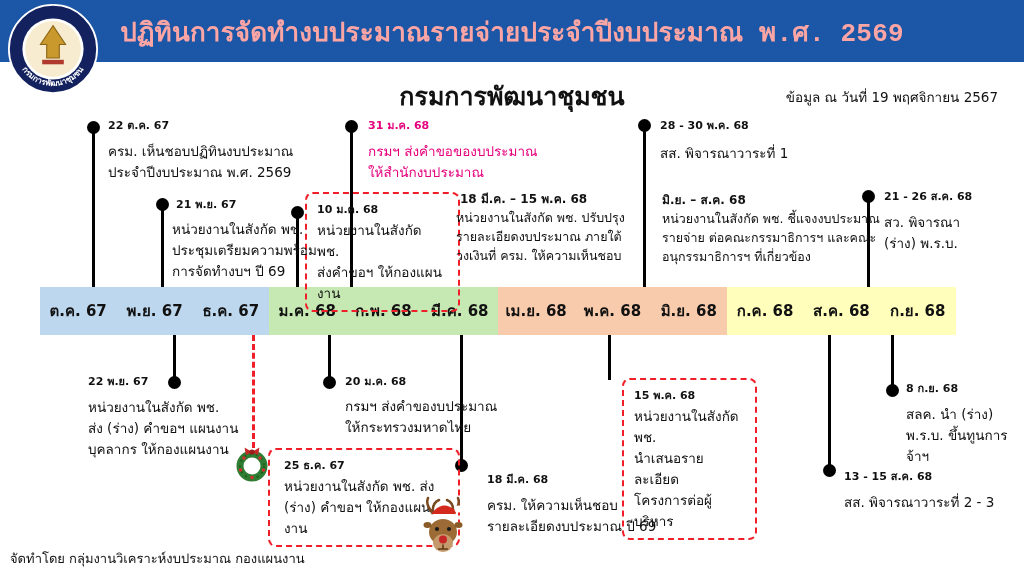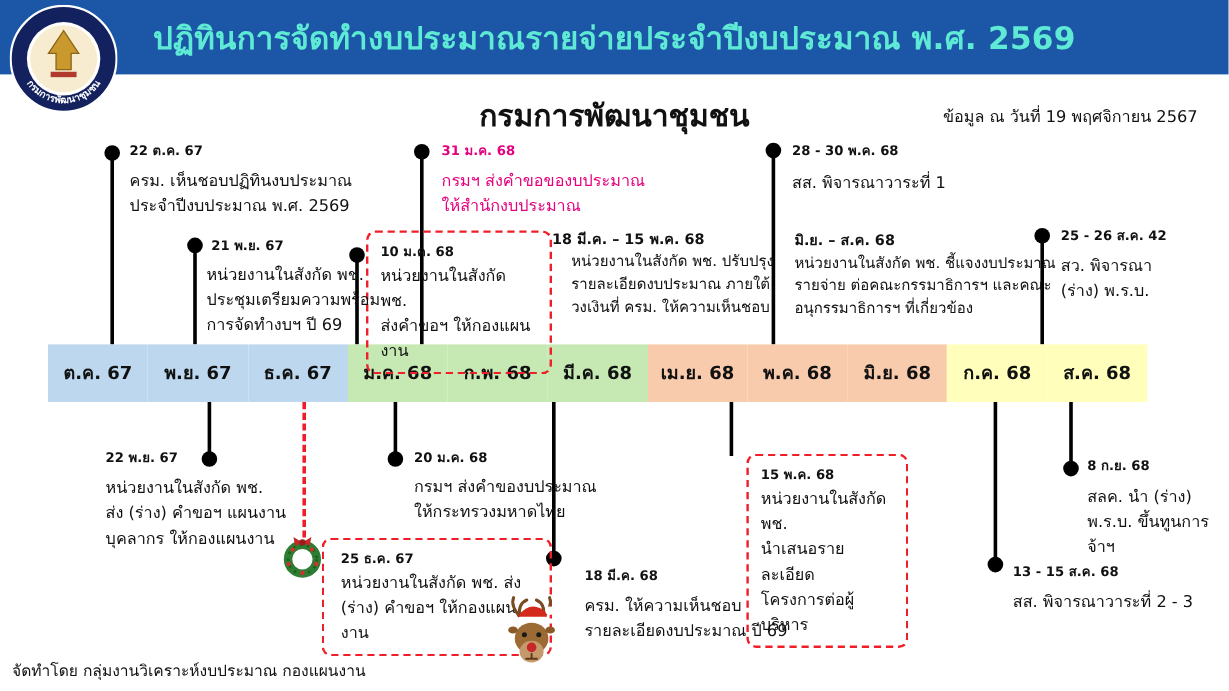--- a/index.html
+++ b/index.html
@@ -3,21 +3,21 @@
 <meta charset="utf-8">
 <style>
   * { margin:0; padding:0; box-sizing:border-box; }
   html,body { background:#ffffff; }
   body { font-family:"DejaVu Sans","Liberation Sans",sans-serif; color:#111; }
   .canvas { position:relative; width:1024px; height:576px; background:#fff; overflow:hidden; }
 
   
   .header { position:absolute; left:0; top:0; width:1024px; height:62px;
             background:var(--header-bg,#1c56a6); display:flex; align-items:center; justify-content:center; }
-  .header-title { color:#5eead4; font-weight:bold; font-size:26px; white-space:nowrap; letter-spacing:0.2px; }
+  .header-title { color:#fca5a5; font-weight:bold; font-size:26px; white-space:nowrap; letter-spacing:0.2px;font-family:Liberation Mono, monospace; }
   .logo { position:absolute; left:8px; top:4px; width:90px; height:90px; z-index:5; }
 
   .dept { position:absolute; left:0; top:76px; width:1024px; text-align:center;
           font-size:25px; font-weight:bold; }
   .asof { position:absolute; right:26px; top:86px; font-size:13.5px; }
 
   
   .timeline { position:absolute; left:40px; top:287px; width:916px; height:48px; display:flex; z-index:2; }
   .mcell { flex:1; display:flex; align-items:center; justify-content:center;
            font-weight:bold; font-size:15px; white-space:nowrap; }
@@ -105,48 +105,49 @@
     <span class="evt-date">10 ม.ค. 68</span>
     <span class="evt-text">หน่วยงานในสังกัด พช.
 ส่งคำขอฯ ให้กองแผนงาน</span>
   </div>
 
   <div class="evt-date pink" style="left:368px; top:116px">31 ม.ค. 68</div>
   <div class="evt-text pink" style="left:368px; top:141px">กรมฯ ส่งคำขอของบประมาณ
 ให้สำนักงบประมาณ</div>
 
   <div class="evt-date sm-date" style="left:460px; top:189px">18 มี.ค. – 15 พ.ค. 68</div>
-  <div class="evt-text sm-text" style="left:476px; top:209px">หน่วยงานในสังกัด พช. ปรับปรุง
+  <div class="evt-text sm-text" style="left:456px; top:209px">หน่วยงานในสังกัด พช. ปรับปรุง
 รายละเอียดงบประมาณ ภายใต้
 วงเงินที่ ครม. ให้ความเห็นชอบ</div>
 
   <div class="evt-date" style="left:660px; top:116px">28 - 30 พ.ค. 68</div>
   <div class="evt-text" style="left:660px; top:143px">สส. พิจารณาวาระที่ 1</div>
 
   <div class="evt-date sm-date" style="left:662px; top:190px">มิ.ย. – ส.ค. 68</div>
   <div class="evt-text sm-text" style="left:662px; top:210px">หน่วยงานในสังกัด พช. ชี้แจงงบประมาณ
 รายจ่าย ต่อคณะกรรมาธิการฯ และคณะ
 อนุกรรมาธิการฯ ที่เกี่ยวข้อง</div>
 
-  <div class="evt-date" style="left:884px; top:187px">25 - 26 ส.ค. 42</div>
+  <div class="evt-date" style="left:884px; top:187px">21 - 26 ส.ค. 68</div>
   <div class="evt-text" style="left:884px; top:212px">สว. พิจารณา
 (ร่าง) พ.ร.บ.</div>
 
   <div class="timeline">
     <div class="mcell seg-blue">ต.ค. 67</div>
     <div class="mcell seg-blue">พ.ย. 67</div>
     <div class="mcell seg-blue">ธ.ค. 67</div>
     <div class="mcell seg-green">ม.ค. 68</div>
     <div class="mcell seg-green">ก.พ. 68</div>
     <div class="mcell seg-green">มี.ค. 68</div>
     <div class="mcell seg-orange">เม.ย. 68</div>
     <div class="mcell seg-orange">พ.ค. 68</div>
     <div class="mcell seg-orange">มิ.ย. 68</div>
     <div class="mcell seg-yellow">ก.ค. 68</div>
     <div class="mcell seg-yellow">ส.ค. 68</div>
+    <div class="mcell seg-yellow">ก.ย. 68</div>
   </div>
 
   <div class="vline" style="left:173px; top:335px; height:47px"></div>
   <div class="dot" style="left:168px; top:376px"></div>
 
   <div class="vline-red" style="left:252px; top:335px; height:113px"></div>
 
   <div class="vline" style="left:328px; top:335px; height:47px"></div>
   <div class="dot" style="left:323px; top:376px"></div>
 

